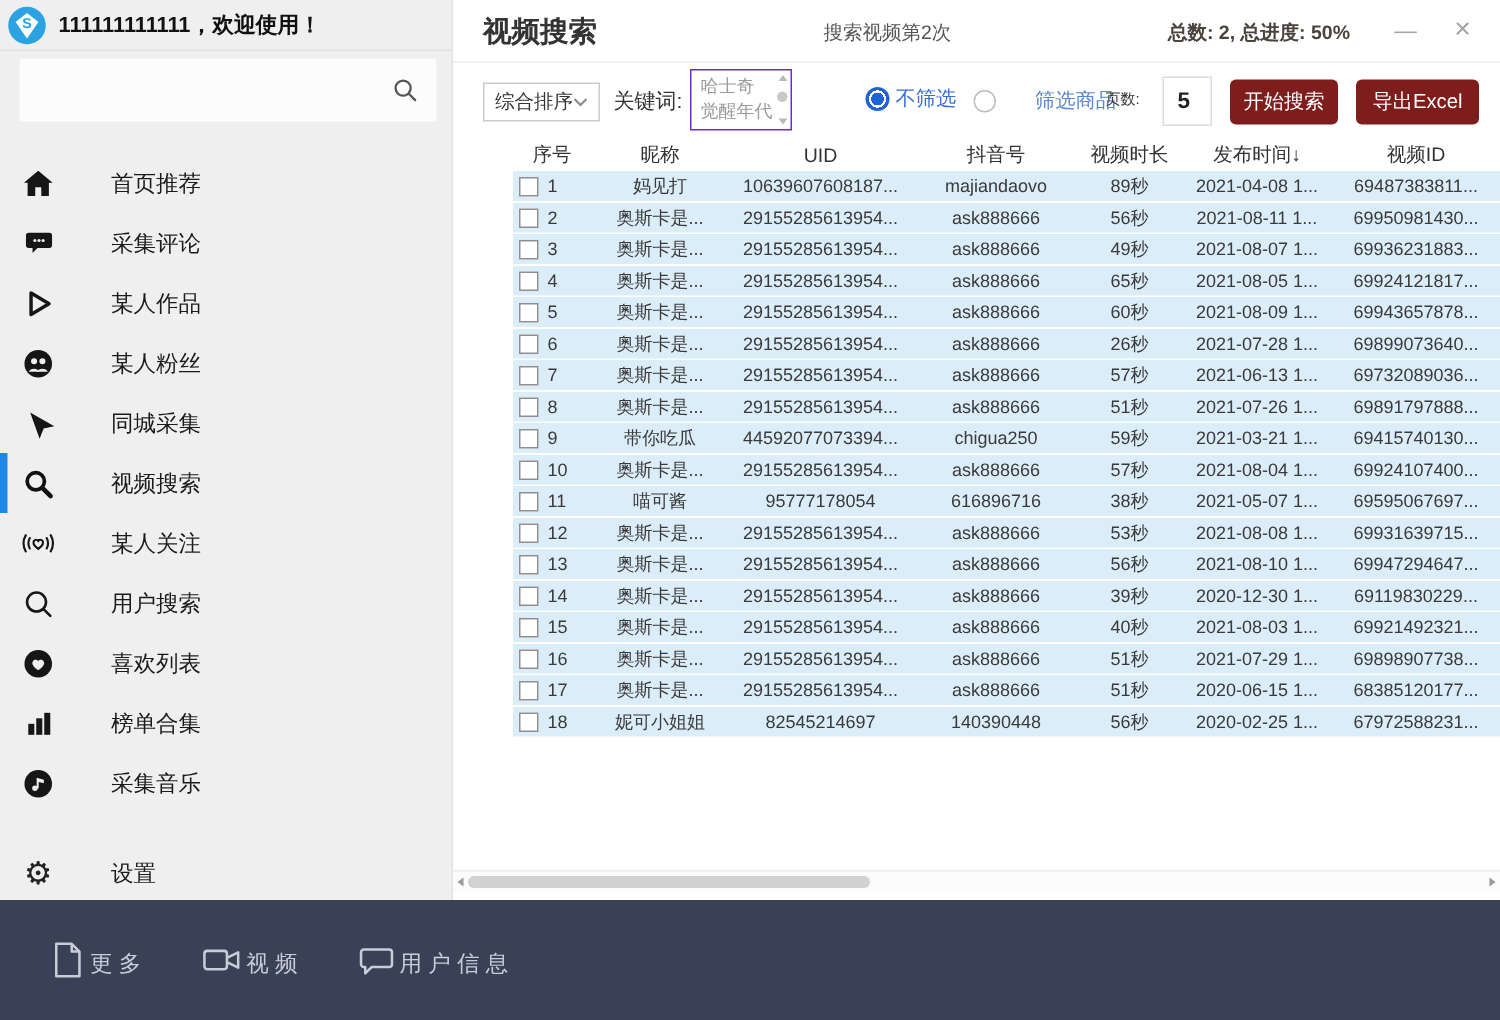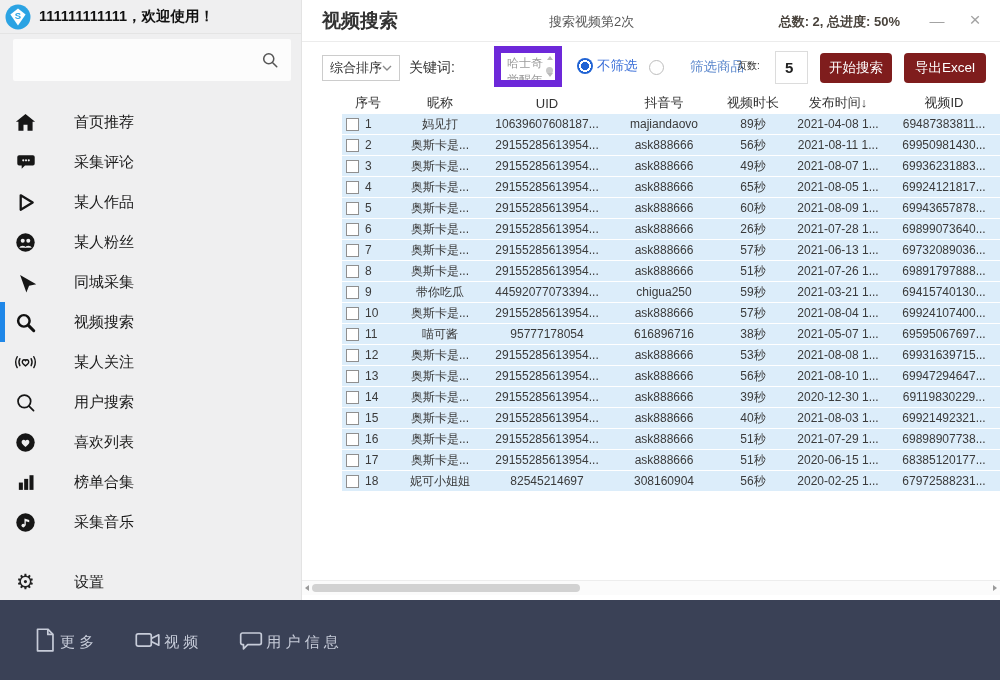--- a/index.html
+++ b/index.html
@@ -27,21 +27,21 @@
   .m-status{position:absolute;left:247px;top:13px;font-size:13px;color:#555;}
   .m-summary{position:absolute;right:100px;top:13px;font-size:13px;font-weight:600;color:#4a443d;}
   .win-btn{position:absolute;top:8px;width:26px;height:24px;display:flex;align-items:center;justify-content:center;color:#a3a3a3;cursor:pointer;}
   .win-min{right:50px;font-size:15px;}
   .win-close{right:12px;font-size:19px;}
 
   
   .toolbar{position:relative;height:50px;}
   .sort-select{position:absolute;left:20px;top:13px;width:78px;height:26px;border:1px solid #ccc;background:#fff;box-sizing:border-box;display:flex;align-items:center;justify-content:space-between;padding:0 7px;font-size:13px;color:#333;cursor:pointer;}
   .kw-label{position:absolute;left:107px;top:17px;font-size:14px;color:#333;}
-  .kw-box{position:absolute;left:158px;top:4px;width:68px;height:41px;border:7px solid #6d28d9;background:#fff;box-sizing:border-box;font-size:12px;line-height:17px;color:#9b9b9b;padding:2px 12px 0 6px;overflow:hidden;margin-left:34px;}
+  .kw-box{position:absolute;left:158px;top:4px;width:68px;height:41px;border:1px solid #6d28d9;background:#fff;box-sizing:border-box;font-size:12px;line-height:17px;color:#9b9b9b;padding:2px 12px 0 6px;overflow:hidden;}
   .kw-sb{position:absolute;right:1px;top:2px;bottom:2px;width:9px;}
   .kw-sb .up{position:absolute;top:1px;left:2px;width:0;height:0;border-left:3px solid transparent;border-right:3px solid transparent;border-bottom:4px solid #b9b9b9;}
   .kw-sb .dn{position:absolute;bottom:1px;left:2px;width:0;height:0;border-left:3px solid transparent;border-right:3px solid transparent;border-top:4px solid #b9b9b9;}
   .kw-sb .th{position:absolute;top:12px;left:1px;width:7px;height:7px;border-radius:50%;background:#c9c9c9;}
   .fgroup{position:absolute;display:flex;align-items:center;cursor:pointer;}
   .fg1{left:275px;top:15px;}
   .fg2{left:347px;top:16px;}
   .radio-sel{width:16px;height:16px;border-radius:50%;background:radial-gradient(circle,#2063d4 0 4.2px,#fff 4.2px 5.8px,#2063d4 5.8px 100%);}
   .radio-un{width:13px;height:13px;border-radius:50%;background:#fff;border:1px solid #bdbdbd;}
   .flabel{margin-left:4px;font-size:13.5px;}
@@ -438,21 +438,21 @@
               <td>ask888666</td>
               <td>51秒</td>
               <td>2020-06-15 1...</td>
               <td>68385120177...</td>
               <td>男</td>
             </tr>
             <tr>
               <td class="c-idx"><span class="cb"></span><span class="rown">18</span></td>
               <td>妮可小姐姐</td>
               <td>82545214697</td>
-              <td>308160904</td>
+              <td>140390448</td>
               <td>56秒</td>
               <td>2020-02-25 1...</td>
               <td>67972588231...</td>
               <td>女</td>
             </tr>
           </tbody>
       </table>
     </div>
 
     <div class="hscroll">

